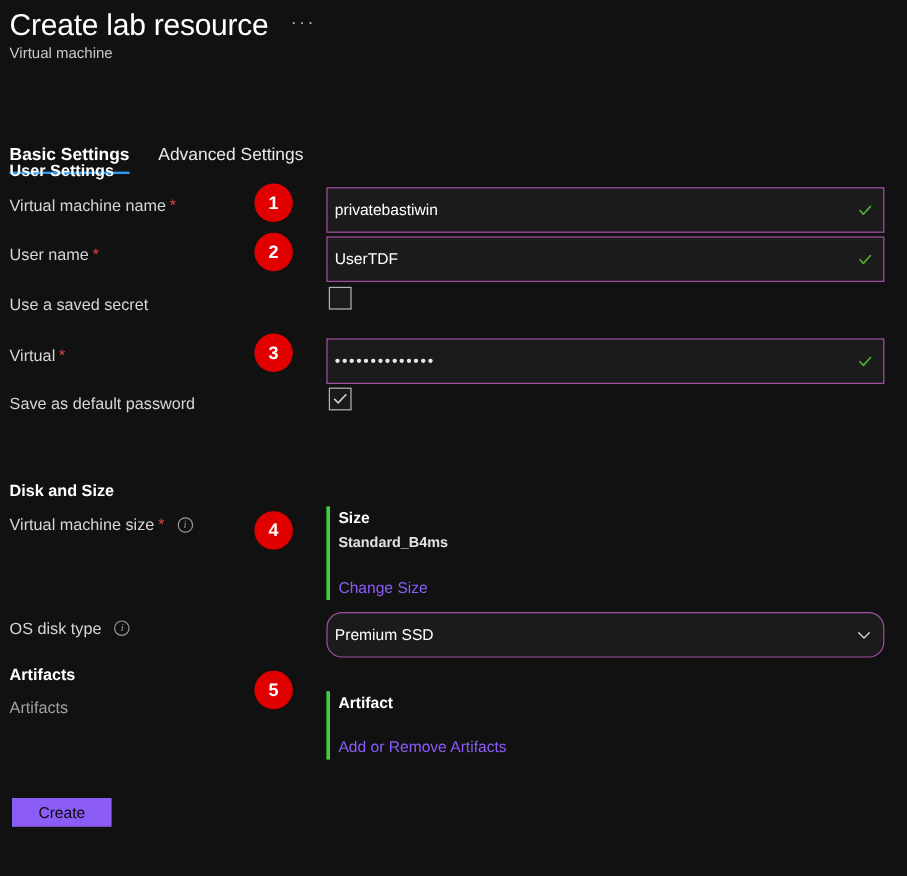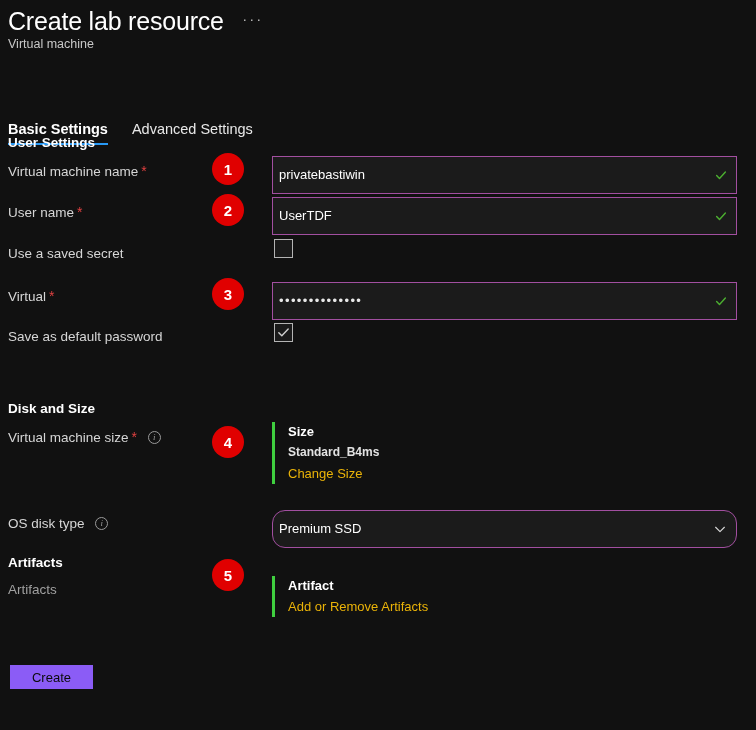--- a/index.html
+++ b/index.html
@@ -96,28 +96,28 @@
 
   
   .cbox {
     position: absolute; left: 274px; width: 19px; height: 19px;
     border: 1.6px solid #b4b4b4; background: #1a1a1a;
     display: flex; align-items: center; justify-content: center;
     cursor: pointer;
   }
 
   
-  .accent-block { position: absolute; left: 272px; padding-left: 16px; }
+  .accent-block { position: absolute; left: 272px; padding-left: 10px; }
   .accent-block::before {
     content: ""; position: absolute; left: 0; top: 0; bottom: 0;
     width: 2.5px; background: #3fcf3f;
   }
   .ab-title { font-size: 13px; font-weight: bold; color: #ffffff; line-height: 20px; }
   .ab-text  { font-size: 12px; color: #e2e2e2; line-height: 21px; font-weight: bold; }
-  .ab-link  { font-size: 13px; color: #eab308; line-height: 21px; cursor: pointer; }
+  .ab-link  { font-size: 13px; color: #8b5cf6; line-height: 21px; cursor: pointer; margin-top: 16px; }
 
   
   .create-btn {
     position: absolute; left: 10px; top: 665px;
     width: 83px; height: 24px; background: #8b5cf6;
     color: #0b0b0b; font-size: 13px;
     display: flex; align-items: center; justify-content: center;
     cursor: pointer; border: none;
     font-family: "Liberation Sans", sans-serif;
   }

